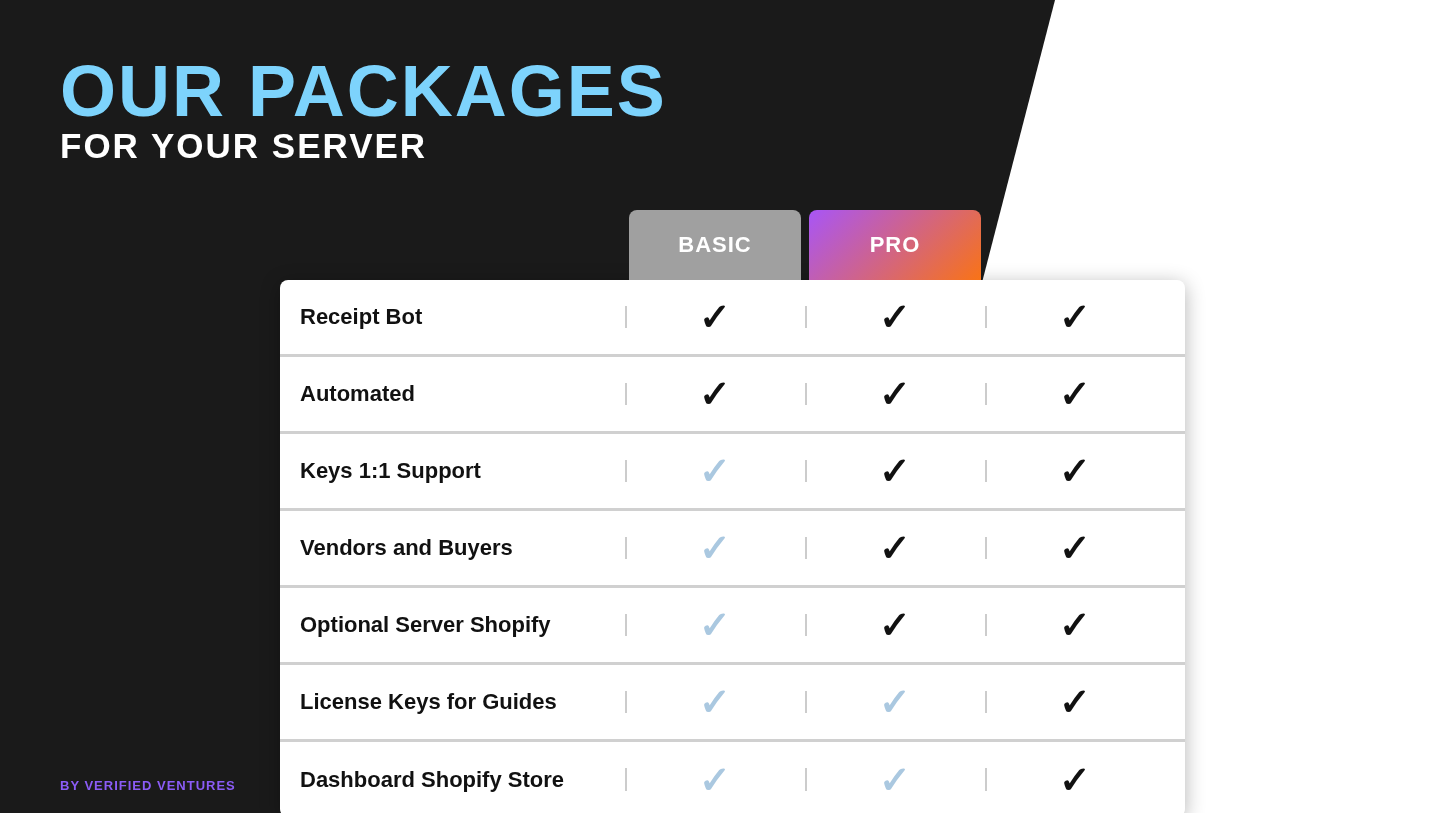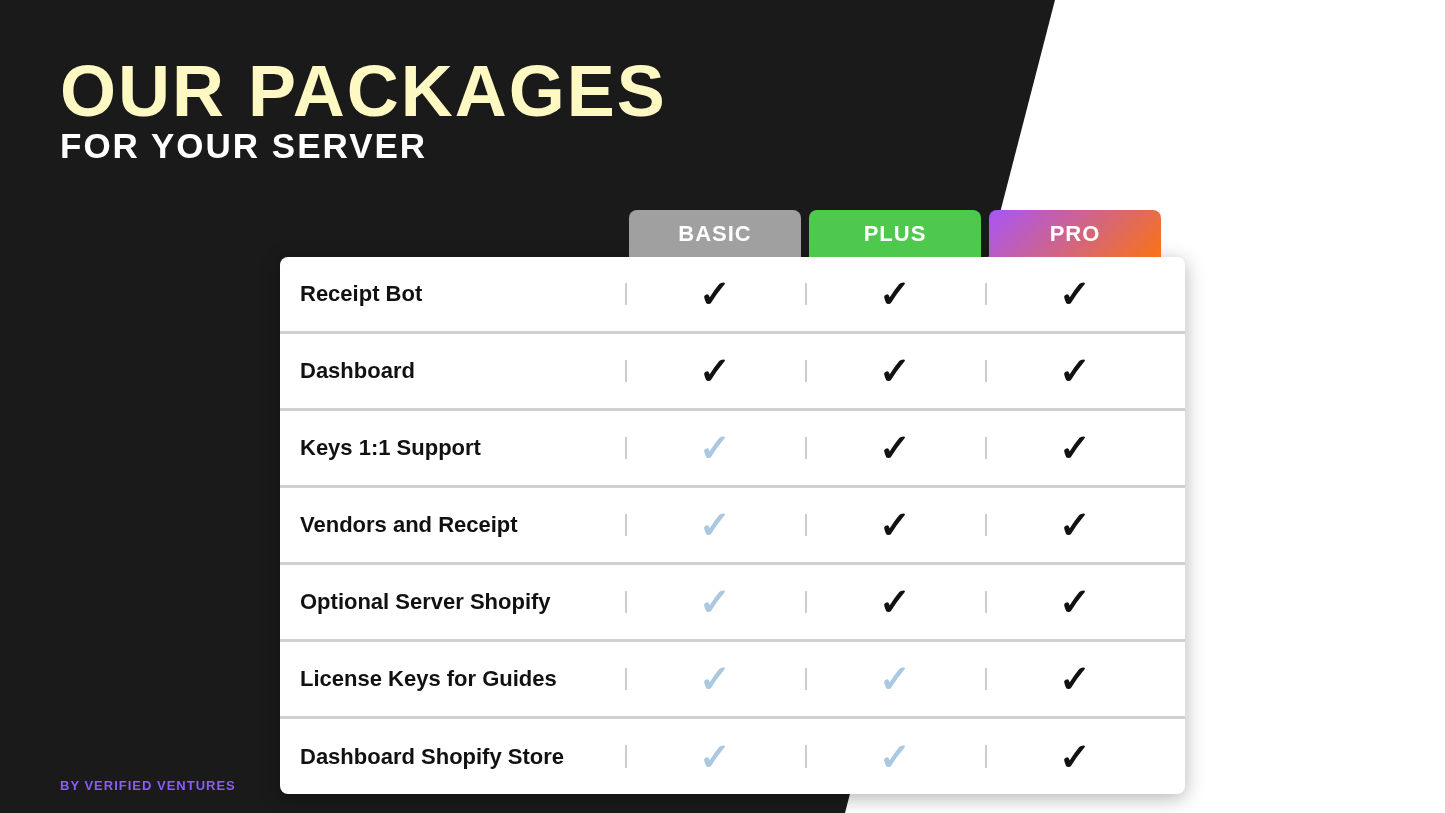--- a/index.html
+++ b/index.html
@@ -37,21 +37,21 @@
     }
 
     .header {
       position: absolute;
       top: 55px;
       left: 60px;
       z-index: 10;
     }
 
     .header-line1 {
-      color: #fef9c3;
+      color: #7dd3fc;
       font-size: 72px;
       font-weight: 900;
       text-transform: uppercase;
       letter-spacing: 2px;
       line-height: 1;
     }
 
     .header-line2 {
       color: #ffffff;
       font-size: 35px;
@@ -78,21 +78,21 @@
     }
 
     .col-header-empty {
       
     }
 
     .col-header {
       display: flex;
       align-items: center;
       justify-content: center;
-      height: 47px;
+      height: 70px;
       border-radius: 8px 8px 0 0;
       font-size: 22px;
       font-weight: 900;
       text-transform: uppercase;
       letter-spacing: 1px;
       color: #ffffff;
       margin: 0 4px;
     }
 
     .col-header-basic {
@@ -192,44 +192,41 @@
   <div class="header-line1">OUR PACKAGES</div>
   <div class="header-line2">FOR YOUR SERVER</div>
 </div>
 
 <div class="table-container">
   <div class="col-headers">
     <div class="col-header-empty"></div>
     <div class="col-header col-header-basic">
       <span>BASIC</span>
     </div>
-    <div class="col-header col-header-plus">
-      <span>PLUS</span>
-    </div>
     <div class="col-header col-header-pro">
       <span>PRO</span>
     </div>
   </div>
 
   <div class="table-body">
 
   <div class="table-row">
       <div class="row-label">Receipt Bot</div>
       <div class="row-check check-solid">
         <span class="check-mark">✓</span>
       </div>
       <div class="row-check check-solid">
         <span class="check-mark">✓</span>
       </div>
       <div class="row-check check-solid">
         <span class="check-mark">✓</span>
       </div>
     </div>
       <div class="table-row">
-      <div class="row-label">Dashboard</div>
+      <div class="row-label">Automated</div>
       <div class="row-check check-solid">
         <span class="check-mark">✓</span>
       </div>
       <div class="row-check check-solid">
         <span class="check-mark">✓</span>
       </div>
       <div class="row-check check-solid">
         <span class="check-mark">✓</span>
       </div>
     </div>
@@ -239,21 +236,21 @@
         <span class="check-mark">✓</span>
       </div>
       <div class="row-check check-solid">
         <span class="check-mark">✓</span>
       </div>
       <div class="row-check check-solid">
         <span class="check-mark">✓</span>
       </div>
     </div>
       <div class="table-row">
-      <div class="row-label">Vendors and Receipt</div>
+      <div class="row-label">Vendors and Buyers</div>
       <div class="row-check check-light">
         <span class="check-mark">✓</span>
       </div>
       <div class="row-check check-solid">
         <span class="check-mark">✓</span>
       </div>
       <div class="row-check check-solid">
         <span class="check-mark">✓</span>
       </div>
     </div>

